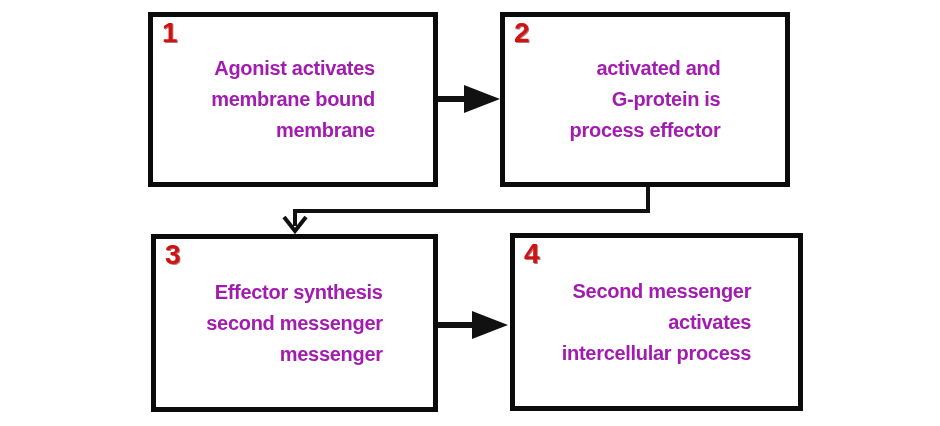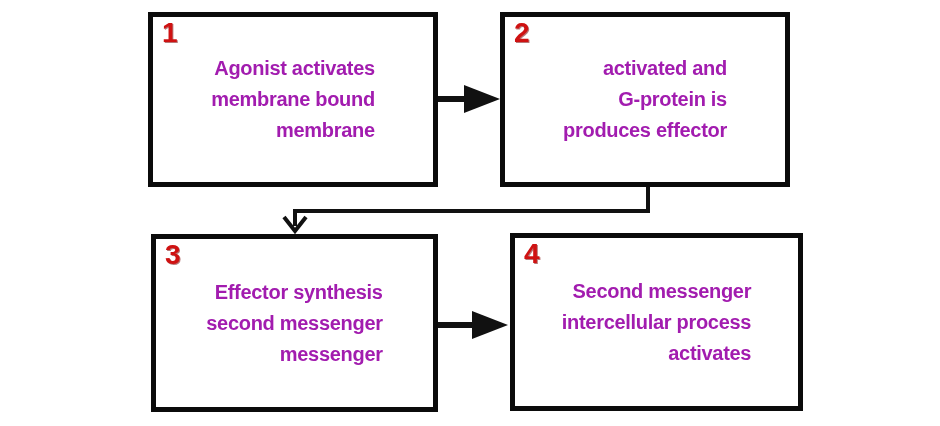--- a/index.html
+++ b/index.html
@@ -84,35 +84,35 @@
       <div>membrane bound</div>
       <div>membrane</div>
     </div>
   </div>
 
   <div class="box box-2">
     <span class="step-num">2</span>
     <div class="step-text">
       <div>activated and</div>
       <div>G-protein is</div>
-      <div>produces effector</div>
+      <div>process effector</div>
     </div>
   </div>
 
   <div class="box box-3">
     <span class="step-num">3</span>
     <div class="step-text">
       <div>Effector synthesis</div>
       <div>second messenger</div>
       <div>messenger</div>
     </div>
   </div>
 
   <div class="box box-4">
     <span class="step-num">4</span>
     <div class="step-text">
       <div>Second messenger</div>
+      <div>activates</div>
       <div>intercellular process</div>
-      <div>activates</div>
     </div>
   </div>
 
 </div>
 
 </body></html>

